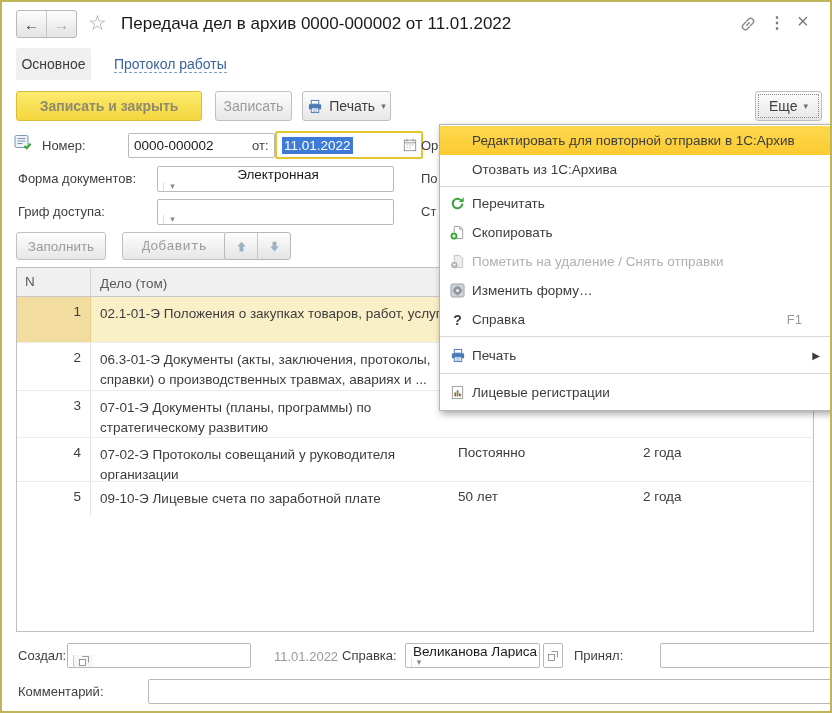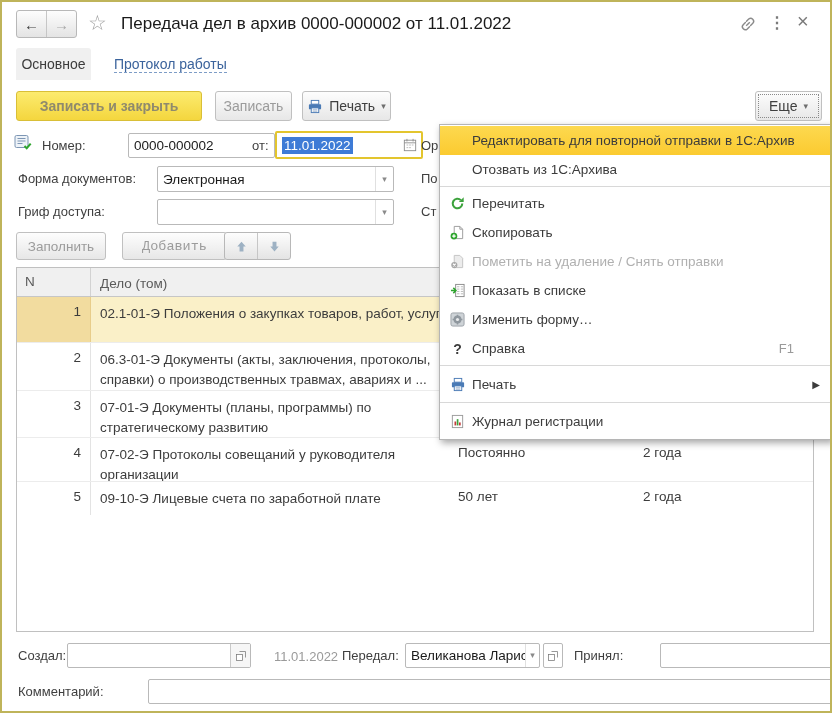--- a/index.html
+++ b/index.html
@@ -27,21 +27,21 @@
   .navgrp .cell{width:29px;display:flex;align-items:center;justify-content:center;font-size:15px;}
   .navgrp .cell + .cell{border-left:1px solid #c6c6c6;}
   .caret{font-size:9px;color:#6e6e6e;line-height:1;}
   
   .inp{
     background:#fff;border:1px solid #b9b9b9;border-radius:2px;
     font-size:13.5px;color:#1a1a1a;padding:0 5px;box-sizing:border-box;
     display:flex;align-items:center;font-family:"Liberation Sans",sans-serif;
   }
   input.inp{outline:none;margin-left:34px;}
-  .combo{justify-content:space-between;padding-right:0;}
+  .combo{justify-content:space-between;padding-right:0;flex-direction:column;}
   .combo .caret-zone{width:17px;align-self:stretch;display:flex;align-items:center;justify-content:center;border-left:1px solid #e0e0e0;}
   .open-seg{width:19px;align-self:stretch;display:flex;align-items:center;justify-content:center;border-left:1px solid #c9c9c9;background:#f6f6f6;}
   .date-focus{border:2px solid #e3c52e;border-radius:2px;background:#fff;display:flex;align-items:center;justify-content:space-between;padding:0 4px 0 5px;box-sizing:border-box;}
   .sel-text{background:#3e7bd6;color:#fff;font-size:13.5px;padding:1px 2px;}
   
   .tab-active{background:#f0f0f0;border-radius:3px 3px 0 0;display:flex;align-items:center;justify-content:center;font-size:14px;color:#3c3c3c;}
   .tab-link{font-size:14px;color:#3b639c;border-bottom:1px dashed #7d9cc6;cursor:pointer;white-space:nowrap;}
   
   .tbl{border:1px solid #c0c0c0;box-sizing:border-box;background:#fff;overflow:hidden;}
   .trow{display:flex;width:100%;box-sizing:border-box;border-bottom:1px solid #ececec;}
@@ -220,21 +220,21 @@
   <div class="abs inp combo" style="left:65px;top:641px;width:184px;height:25px;">
     <span></span>
     <span class="open-seg">
       <svg width="12" height="12" viewBox="0 0 16 16">
           <rect x="2" y="6" width="8" height="8" fill="#fff" stroke="#777"></rect>
           <path d="M6 2h8v8" fill="none" stroke="#777"></path>
         </svg>
     </span>
   </div>
   <div class="abs" style="left:272px;top:647px;font-size:13px;color:#9a9a9a;">11.01.2022</div>
-  <div class="abs lbl" style="left:340px;top:646px;">Передал:</div>
+  <div class="abs lbl" style="left:340px;top:646px;">Справка:</div>
   <div class="abs inp combo" style="left:403px;top:641px;width:135px;height:25px;">
     <span style="white-space:nowrap;overflow:hidden;">Великанова Лариса</span>
     <span class="caret-zone" style="width:14px;">
         <span class="caret" style="color:#8a8a8a;">▾</span>
       </span>
   </div>
   <div class="abs inp" style="left:541px;top:641px;width:20px;height:25px;justify-content:center;padding:0;">
     <svg width="12" height="12" viewBox="0 0 16 16">
         <rect x="2" y="6" width="8" height="8" fill="#fff" stroke="#777"></rect>
         <path d="M6 2h8v8" fill="none" stroke="#777"></path>
@@ -281,45 +281,35 @@
           <svg width="15" height="15" viewBox="0 0 16 16">
             <path d="M4.5 1.5h6l3 3v10h-9z" fill="#ececec" stroke="#c2c2c2"></path>
             <circle cx="4.6" cy="11.8" r="3.3" fill="#a8a8a8"></circle>
             <path d="M3.2 10.4l2.8 2.8M6 10.4l-2.8 2.8" stroke="#fff" stroke-width="1.2"></path>
           </svg>
         </span>
       <span class="mi-label">Пометить на удаление / Снять отправки</span>
     </div>
     <div class="mi">
       <span class="mi-ico">
-          <svg width="16" height="15" viewBox="0 0 16 16">
-            <rect x="5.5" y="1.5" width="9" height="13" fill="#fff" stroke="#8a8a8a"></rect>
-            <path d="M7 4h2.5M11 4h2.5M7 6.5h2.5M11 6.5h2.5M7 9h2.5M11 9h2.5M7 11.5h2.5M11 11.5h2.5" stroke="#b8b8b8"></path>
-            <path d="M0.5 8h4.5M3 5.2L5.8 8 3 10.8" fill="none" stroke="#2ea52e" stroke-width="1.6"></path>
-          </svg>
-        </span>
-      <span class="mi-label">Показать в списке</span>
-    </div>
-    <div class="mi">
-      <span class="mi-ico">
           <svg width="15" height="15" viewBox="0 0 16 16">
             <rect x="1" y="1" width="14" height="14" rx="2" fill="#ced3d7" stroke="#9aa0a6"></rect>
             <circle cx="8" cy="8" r="4.2" fill="#8f979e"></circle>
             <circle cx="8" cy="8" r="1.7" fill="#e8eaec"></circle>
             <path d="M8 2.8v2M8 11.2v2M2.8 8h2M11.2 8h2" stroke="#8f979e" stroke-width="1.6"></path>
           </svg>
         </span>
       <span class="mi-label">Изменить форму…</span>
     </div>
     <div class="mi">
       <span class="mi-ico">
           <span class="qmark">?</span>
         </span>
       <span class="mi-label">Справка</span>
-      <span class="mi-right" style="margin-right:26px;padding-left:18px;">F1</span>
+      <span class="mi-right" style="margin-right:18px;padding-left:18px;">F1</span>
     </div>
     <div class="msep"></div>
     <div class="mi" style="height:32px;">
       <span class="mi-ico">
           <svg width="16" height="15" viewBox="0 0 16 16">
             <rect x="4" y="1.5" width="8" height="4" fill="#fff" stroke="#4a7ab5"></rect>
             <rect x="1.5" y="5.5" width="13" height="5.5" rx="1" fill="#4a7ab5"></rect>
             <rect x="4" y="9.5" width="8" height="5" fill="#fff" stroke="#4a7ab5"></rect>
             <path d="M5.5 11.5h5M5.5 13h5" stroke="#9ab0cc"></path>
           </svg>
@@ -330,17 +320,17 @@
     <div class="msep"></div>
     <div class="mi" style="height:32px;">
       <span class="mi-ico">
           <svg width="15" height="15" viewBox="0 0 16 16">
             <rect x="2.5" y="1.5" width="11" height="13" fill="#fff" stroke="#9a9a9a"></rect>
             <rect x="4.8" y="8" width="1.8" height="4.2" fill="#c43b3b"></rect>
             <rect x="7.2" y="5.5" width="1.8" height="6.7" fill="#3ca23c"></rect>
             <rect x="9.6" y="9" width="1.8" height="3.2" fill="#c43b3b"></rect>
           </svg>
         </span>
-      <span class="mi-label">Журнал регистрации</span>
+      <span class="mi-label">Лицевые регистрации</span>
     </div>
   </div>
 
 </div>
 
 </body></html>

